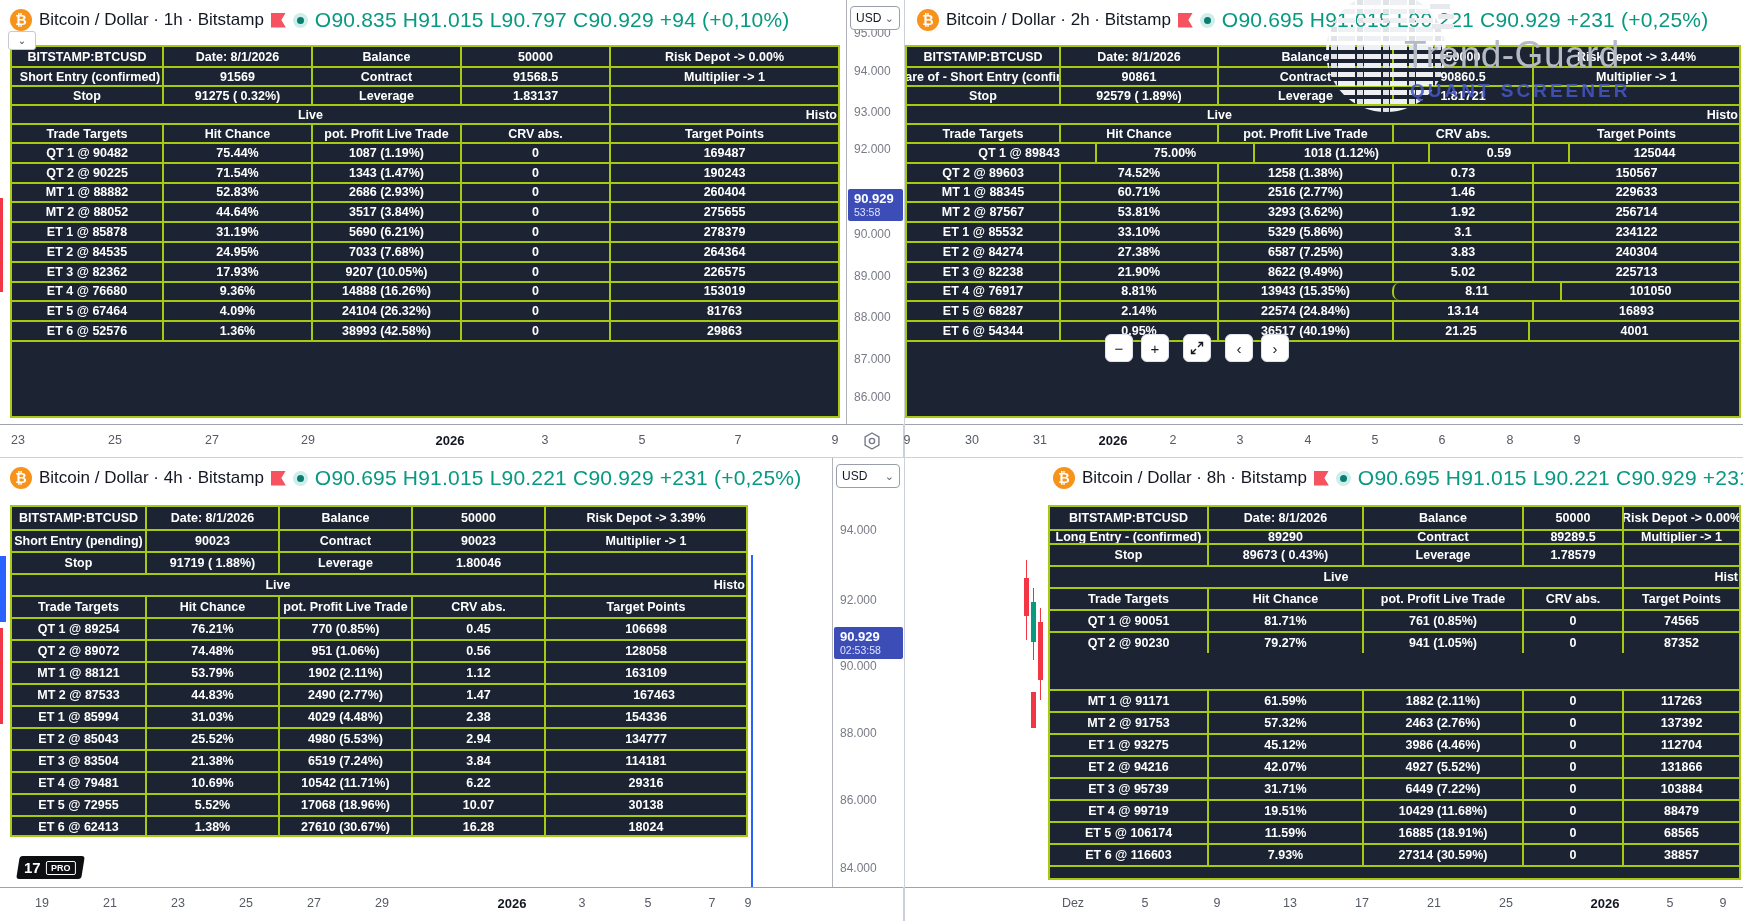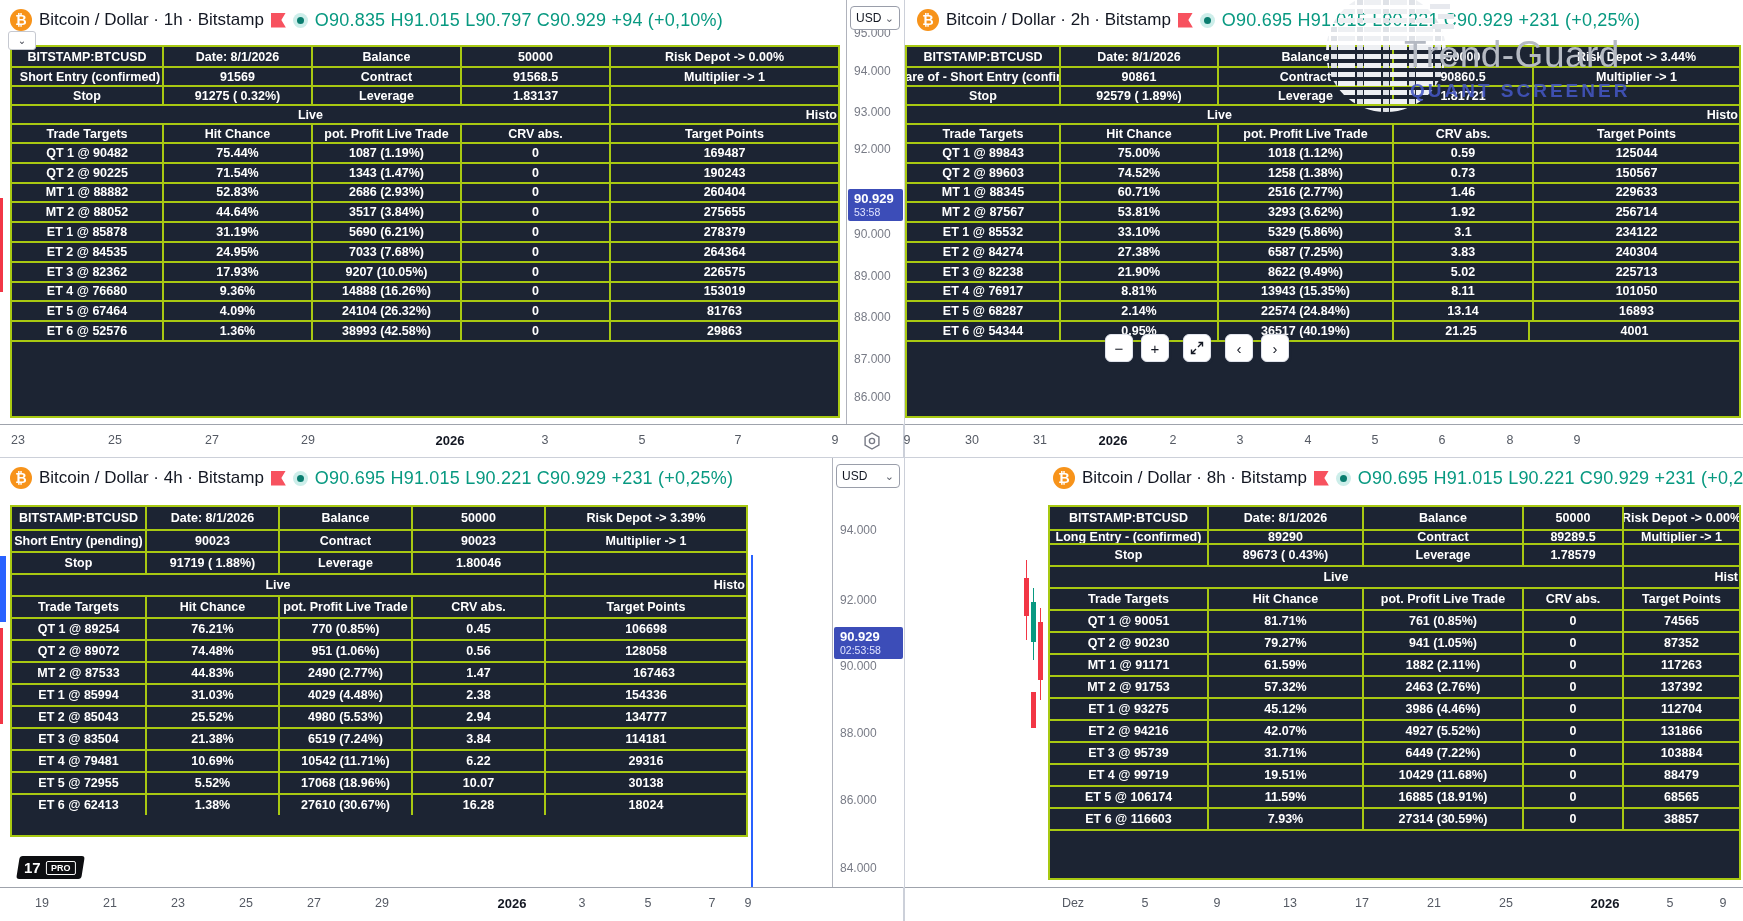--- a/index.html
+++ b/index.html
@@ -7,21 +7,21 @@
   .abs{position:absolute;}
 
   
   .ptitle{position:absolute;display:flex;align-items:center;gap:7px;height:24px;white-space:nowrap;z-index:5;}
   .btc-icon{width:22px;height:22px;border-radius:50%;background:#f7931a;color:#fff;font-weight:bold;
     display:flex;align-items:center;justify-content:center;font-size:14px;flex:none;}
   .ptext{font-size:17px;color:#131722;}
   .flag-icon{width:15px;height:15px;background:#f7525f;clip-path:polygon(0 0,100% 0,70% 50%,100% 100%,0 100%);flex:none;}
   .dot-icon{width:15px;height:15px;border-radius:50%;background:#cdeeea;position:relative;flex:none;}
   .dot-icon::after{content:"";position:absolute;left:4px;top:4px;width:7px;height:7px;border-radius:50%;background:#0a7d6f;}
-  .ohlc{font-size:18px;color:#089981;letter-spacing:.2px;}
+  .ohlc{font-size:21px;color:#089981;letter-spacing:.2px;}
 
   
   .ttable{position:absolute;background:#1c2433;border:2px solid #a8c912;display:flex;flex-direction:column;
     overflow:hidden;color:#fff;z-index:3;box-sizing:border-box;}
   .trow{display:flex;flex:none;box-sizing:border-box;border-top:2px solid #a8c912;}
   .trow:first-child{border-top:none;}
   .trow.filler{flex:1;border-top:2px solid #a8c912;}
   .tcell{box-sizing:border-box;border-left:2px solid #a8c912;display:flex;align-items:center;justify-content:center;
     font-size:12.5px;font-weight:bold;overflow:hidden;white-space:nowrap;flex:none;}
   .tcell:first-child{border-left:none;}
@@ -257,21 +257,21 @@
           <div class="tcell" style="width: 625px;">Live</div>
           <div class="tcell histo" style="width: 0px; flex: 1 1 0%;">Histo</div>
         </div>
         <div class="trow" style="height: 19px;">
           <div class="tcell" style="width: 152px;">Trade Targets</div>
           <div class="tcell" style="width: 158px;">Hit Chance</div>
           <div class="tcell" style="width: 175px;">pot. Profit Live Trade</div>
           <div class="tcell" style="width: 140px;">CRV abs.</div>
           <div class="tcell" style="width: 0px; flex: 1 1 0%;">Target Points</div>
         </div>
-        <div class="trow" style="height: 19.8px;">
+        <div class="trow" style="height: 19.8px; padding-left: 36px;">
           <div class="tcell" style="width: 152px;">QT 1 @ 89843</div>
           <div class="tcell" style="width: 158px;">75.00%</div>
           <div class="tcell" style="width: 175px;">1018 (1.12%)</div>
           <div class="tcell" style="width: 140px;">0.59</div>
           <div class="tcell" style="width: 0px; flex: 1 1 0%;">125044</div>
         </div>
         <div class="trow" style="height: 19.8px;">
           <div class="tcell" style="width: 152px;">QT 2 @ 89603</div>
           <div class="tcell" style="width: 158px;">74.52%</div>
           <div class="tcell" style="width: 175px;">1258 (1.38%)</div>
@@ -310,21 +310,21 @@
           <div class="tcell" style="width: 152px;">ET 3 @ 82238</div>
           <div class="tcell" style="width: 158px;">21.90%</div>
           <div class="tcell" style="width: 175px;">8622 (9.49%)</div>
           <div class="tcell" style="width: 140px;">5.02</div>
           <div class="tcell" style="width: 0px; flex: 1 1 0%;">225713</div>
         </div>
         <div class="trow" style="height: 19.8px;">
           <div class="tcell" style="width: 152px;">ET 4 @ 76917</div>
           <div class="tcell" style="width: 158px;">8.81%</div>
           <div class="tcell" style="width: 175px;">13943 (15.35%)</div>
-          <div class="tcell" style="width: 140px;">8.11</div>
+          <div class="tcell" style="width: 168px; border-radius: 7px;">8.11</div>
           <div class="tcell" style="width: 0px; flex: 1 1 0%;">101050</div>
         </div>
         <div class="trow" style="height: 19.8px;">
           <div class="tcell" style="width: 152px;">ET 5 @ 68287</div>
           <div class="tcell" style="width: 158px;">2.14%</div>
           <div class="tcell" style="width: 175px;">22574 (24.84%)</div>
           <div class="tcell" style="width: 140px;">13.14</div>
           <div class="tcell" style="width: 0px; flex: 1 1 0%;">16893</div>
         </div>
         <div class="trow" style="height: 19.8px;">
@@ -410,20 +410,27 @@
           <div class="tcell" style="width: 0px; flex: 1 1 0%;">106698</div>
         </div>
         <div class="trow" style="height: 22px;">
           <div class="tcell" style="width: 133px;">QT 2 @ 89072</div>
           <div class="tcell" style="width: 133px;">74.48%</div>
           <div class="tcell" style="width: 133px;">951 (1.06%)</div>
           <div class="tcell" style="width: 133px;">0.56</div>
           <div class="tcell" style="width: 0px; flex: 1 1 0%;">128058</div>
         </div>
         <div class="trow" style="height: 22px;">
+          <div class="tcell" style="width: 133px;">MT 1 @ 88121</div>
+          <div class="tcell" style="width: 133px;">53.79%</div>
+          <div class="tcell" style="width: 133px;">1902 (2.11%)</div>
+          <div class="tcell" style="width: 133px;">1.12</div>
+          <div class="tcell" style="width: 0px; flex: 1 1 0%;">163109</div>
+        </div>
+        <div class="trow" style="height: 22px;">
           <div class="tcell" style="width: 133px;">MT 2 @ 87533</div>
           <div class="tcell" style="width: 133px;">44.83%</div>
           <div class="tcell" style="width: 133px;">2490 (2.77%)</div>
           <div class="tcell" style="width: 133px;">1.47</div>
           <div class="tcell" style="width: 0px; flex: 1 1 0%; padding-left: 16px;">167463</div>
         </div>
         <div class="trow" style="height: 22px;">
           <div class="tcell" style="width: 133px;">ET 1 @ 85994</div>
           <div class="tcell" style="width: 133px;">31.03%</div>
           <div class="tcell" style="width: 133px;">4029 (4.48%)</div>
@@ -544,21 +551,21 @@
           <div class="tcell" style="width: 100px;">0</div>
           <div class="tcell" style="width: 0px; flex: 1 1 0%;">74565</div>
         </div>
         <div class="trow" style="height: 22px;">
           <div class="tcell" style="width: 157px;">QT 2 @ 90230</div>
           <div class="tcell" style="width: 155px;">79.27%</div>
           <div class="tcell" style="width: 160px;">941 (1.05%)</div>
           <div class="tcell" style="width: 100px;">0</div>
           <div class="tcell" style="width: 0px; flex: 1 1 0%;">87352</div>
         </div>
-        <div class="trow" style="height: 22px;">
+        <div class="trow" style="height: 22px; margin-top: 36px;">
           <div class="tcell" style="width: 157px;">MT 1 @ 91171</div>
           <div class="tcell" style="width: 155px;">61.59%</div>
           <div class="tcell" style="width: 160px;">1882 (2.11%)</div>
           <div class="tcell" style="width: 100px;">0</div>
           <div class="tcell" style="width: 0px; flex: 1 1 0%;">117263</div>
         </div>
         <div class="trow" style="height: 22px;">
           <div class="tcell" style="width: 157px;">MT 2 @ 91753</div>
           <div class="tcell" style="width: 155px;">57.32%</div>
           <div class="tcell" style="width: 160px;">2463 (2.76%)</div>

